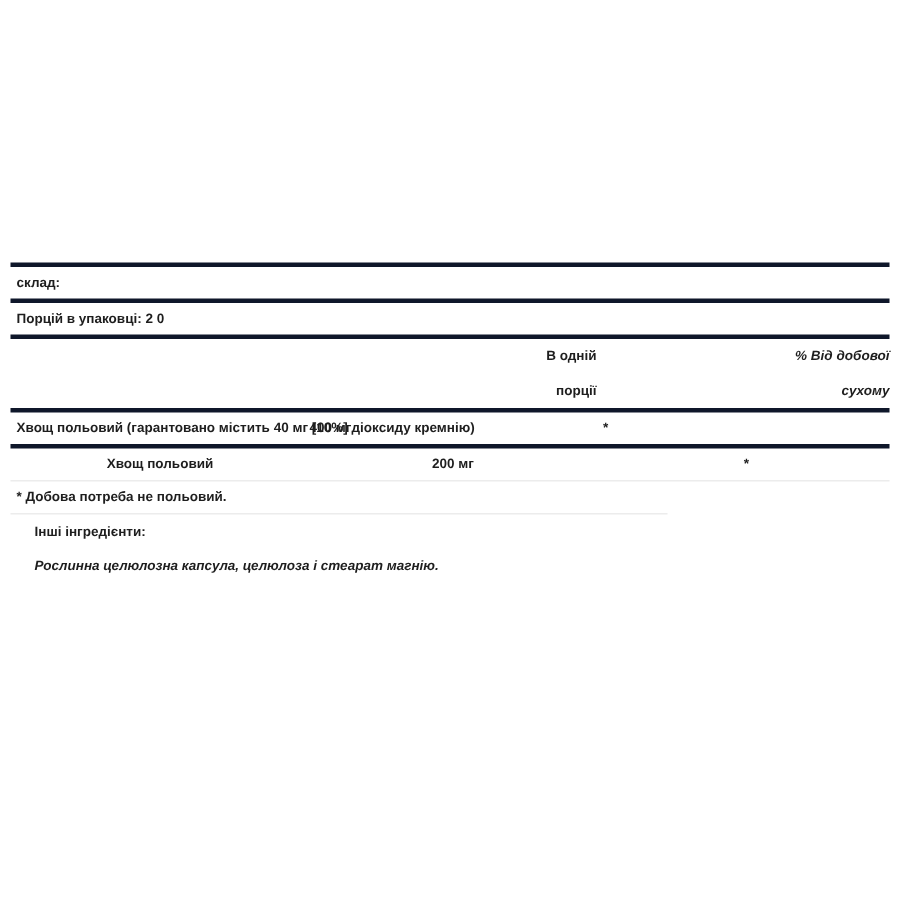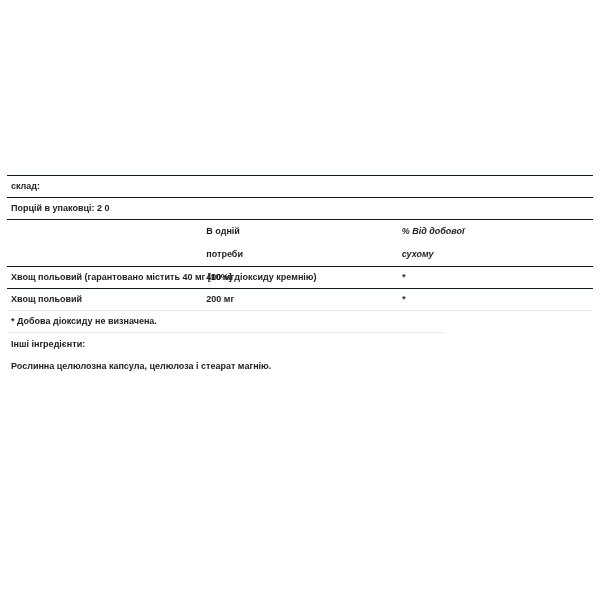--- a/index.html
+++ b/index.html
@@ -24,84 +24,86 @@
       width: 586px;
     }
     table.facts {
       border-collapse: collapse;
       width: 586px;
       table-layout: fixed;
     }
     table.facts td {
       padding: 0 0 0 4px;
       vertical-align: middle;
-      border-top: 1px solid #0f172a;
+      border-top: 3px solid #0f172a;
       height: 21px;
       line-height: 11px;
       white-space: nowrap;
     }
     table.facts tr.last td {
       border-bottom: 1px solid #ececec;
+      text-align: center;
     }
     table.facts td.col-name { width: 420px; }
     table.facts td.col-amt  { width: 55px; }
     table.facts td.col-dv   { width: auto; font-style: italic; }
     .hdr-cell div {
       height: 23px;
       line-height: 23px;
+      text-align: right;
     }
     .footnote {
       width: 434px;
       border-bottom: 1px solid #ececec;
       height: 21px;
       line-height: 21px;
       padding-left: 4px;
     }
     .para {
       padding-left: 4px;
       line-height: 11px;
-      margin: 0;
+      margin: 12px;
     }
     .other-title { margin-top: 6px; }
-    .other-text { margin-top: 11px; }
+    .other-text { margin-top: 11px; font-style: italic; }
     .warning { margin-top: 11px; width: 560px; white-space: normal; }
   </style>
 </head>
 <body>
 
 <div class="content">
   <table class="facts">
     <tbody>
         <tr>
       <td colspan="3">склад:</td>
     </tr>
     <tr>
       <td colspan="3">Порцій в упаковці: 2 0</td>
     </tr>
     <tr>
       <td class="col-name"></td>
       <td class="col-amt hdr-cell">
         <div>В одній</div>
-        <div>потреби</div>
+        <div>порції</div>
       </td>
       <td class="col-dv hdr-cell">
         <div>% Від добової</div>
         <div>сухому</div>
       </td>
     </tr>
     <tr>
       <td class="col-name">Хвощ польовий (гарантовано містить 40 мг [10%] діоксиду кремнію)</td>
       <td class="col-amt">400 мг</td>
       <td class="col-dv">*</td>
     </tr>
     <tr class="last">
       <td class="col-name">Хвощ польовий</td>
       <td class="col-amt">200 мг</td>
       <td class="col-dv">*</td>
     </tr>
   </tbody>
     </table>
 
-  <div class="footnote">* Добова діоксиду не визначена.</div>
+  <div class="footnote">* Добова потреба не польовий.</div>
 
   <p class="para other-title">Інші інгредієнти:</p>
   <p class="para other-text">Рослинна целюлозна капсула, целюлоза і стеарат магнію.</p>
 </div>
 
 </body></html>

